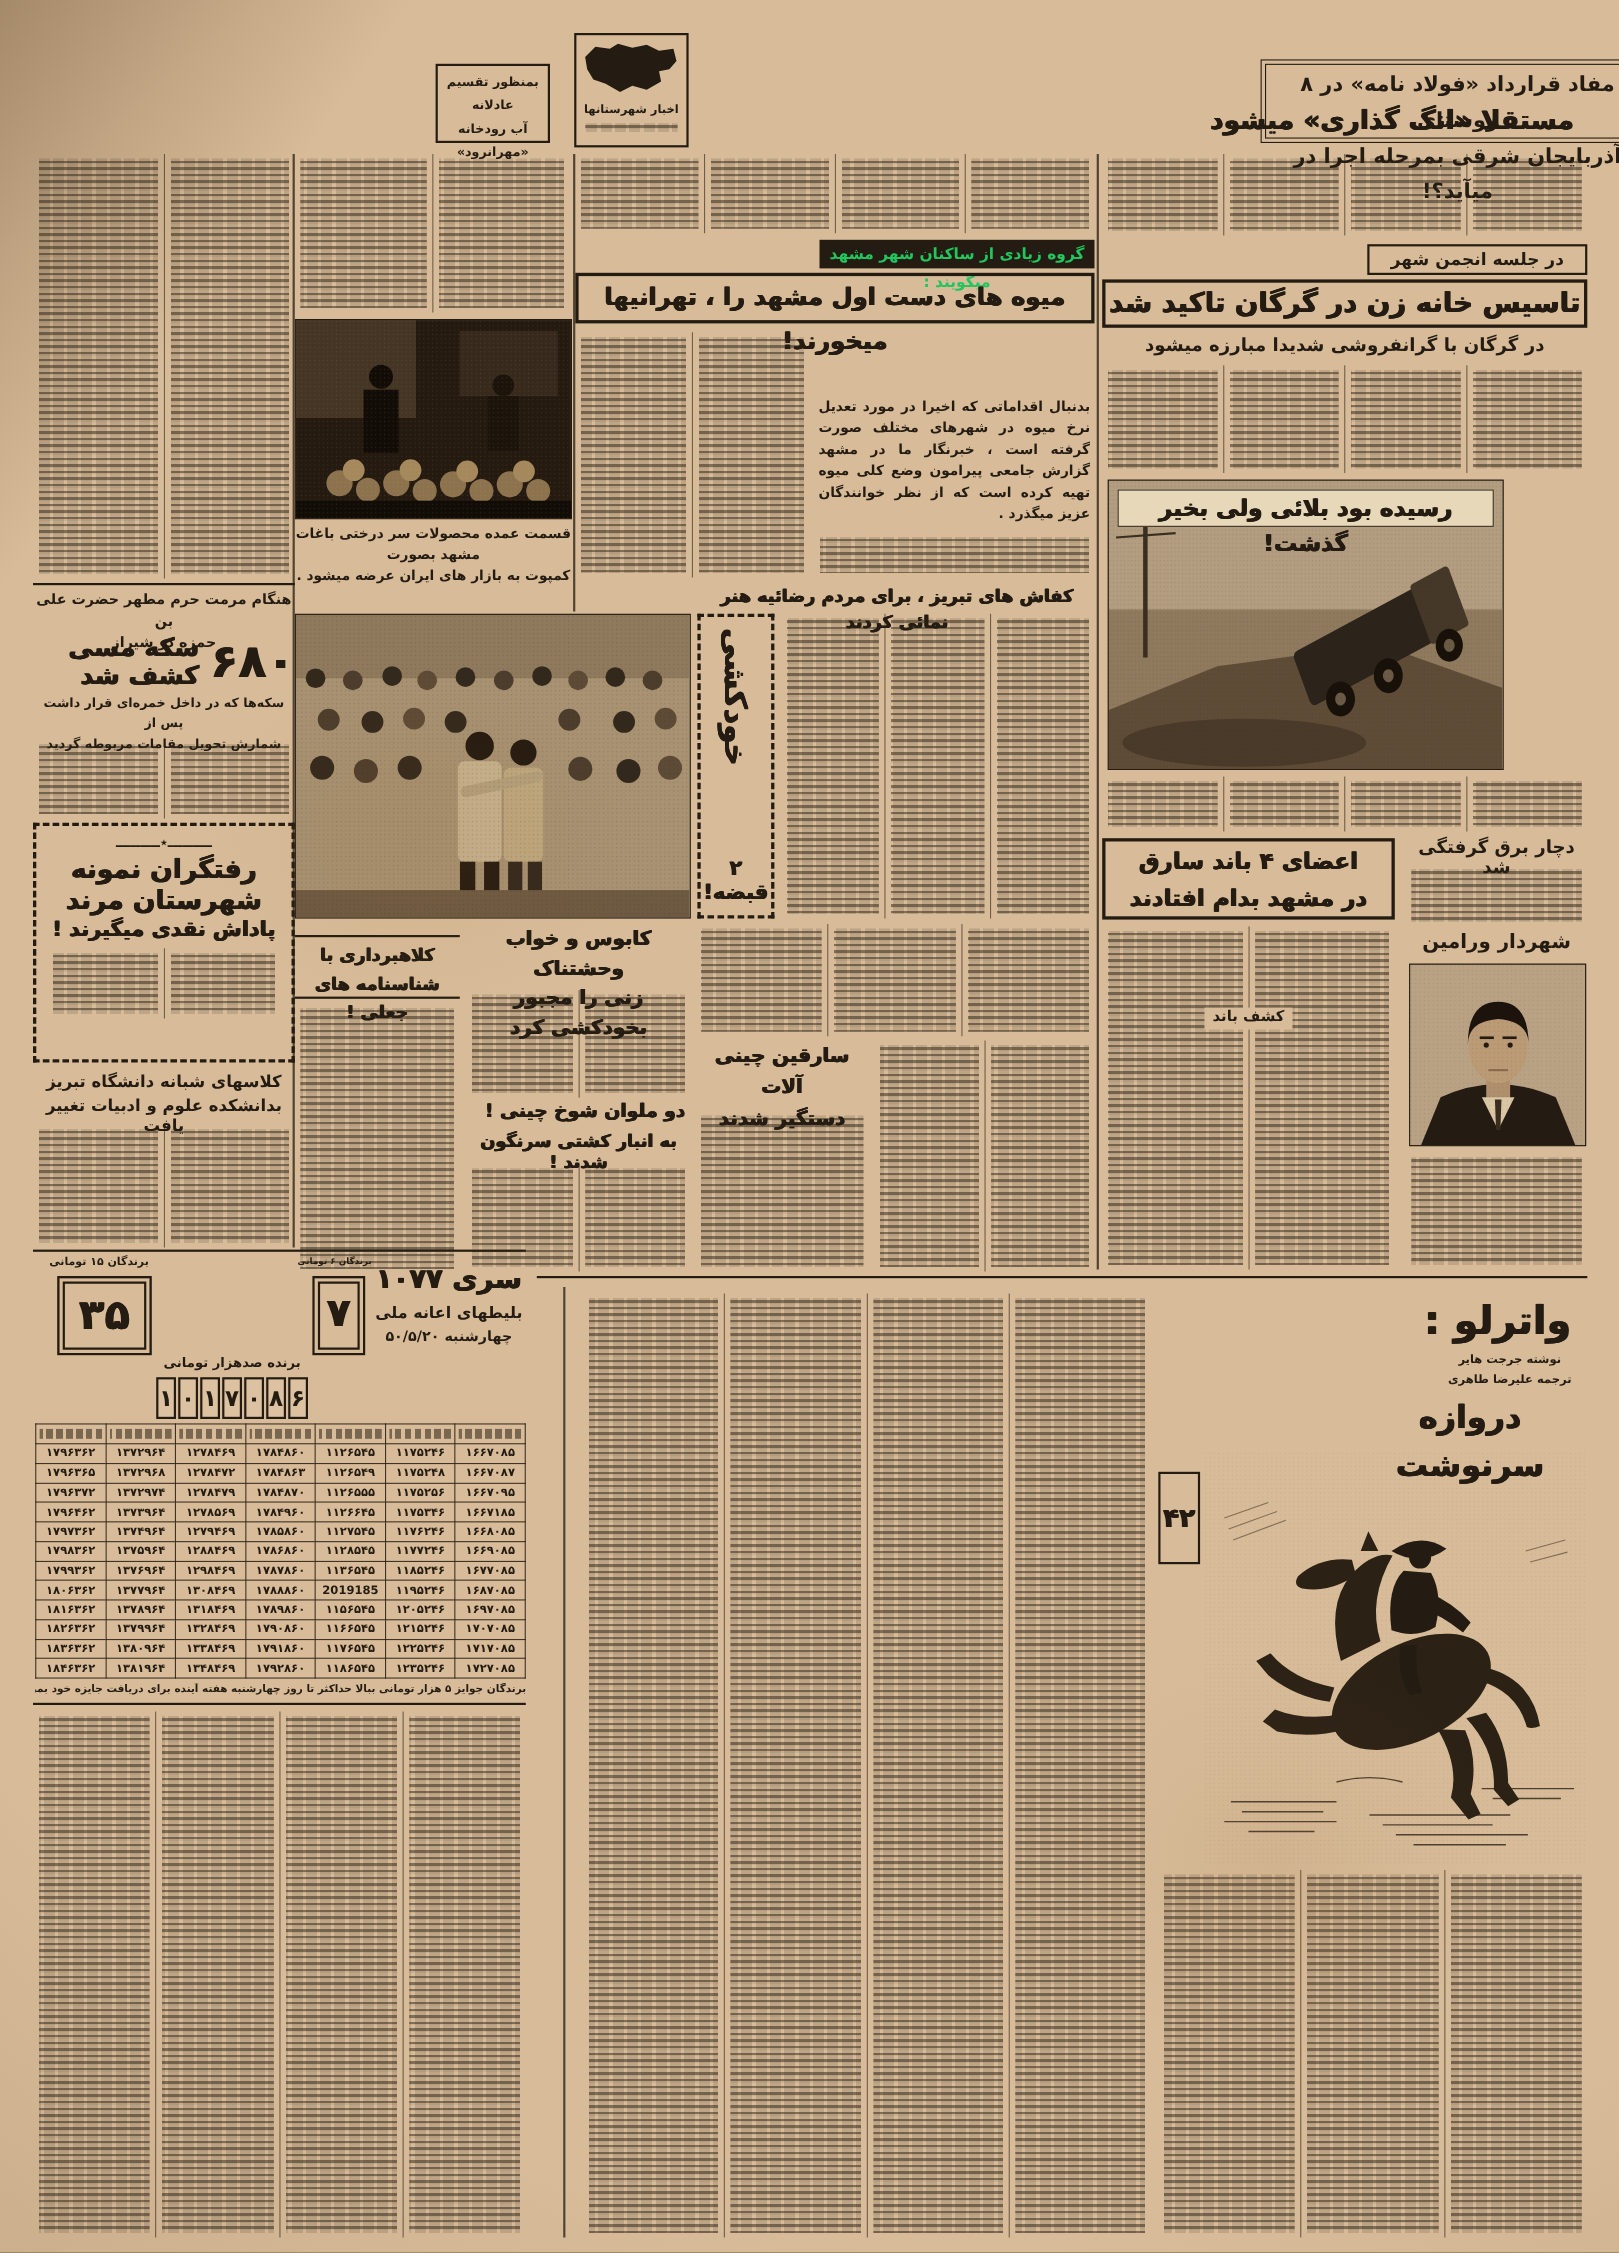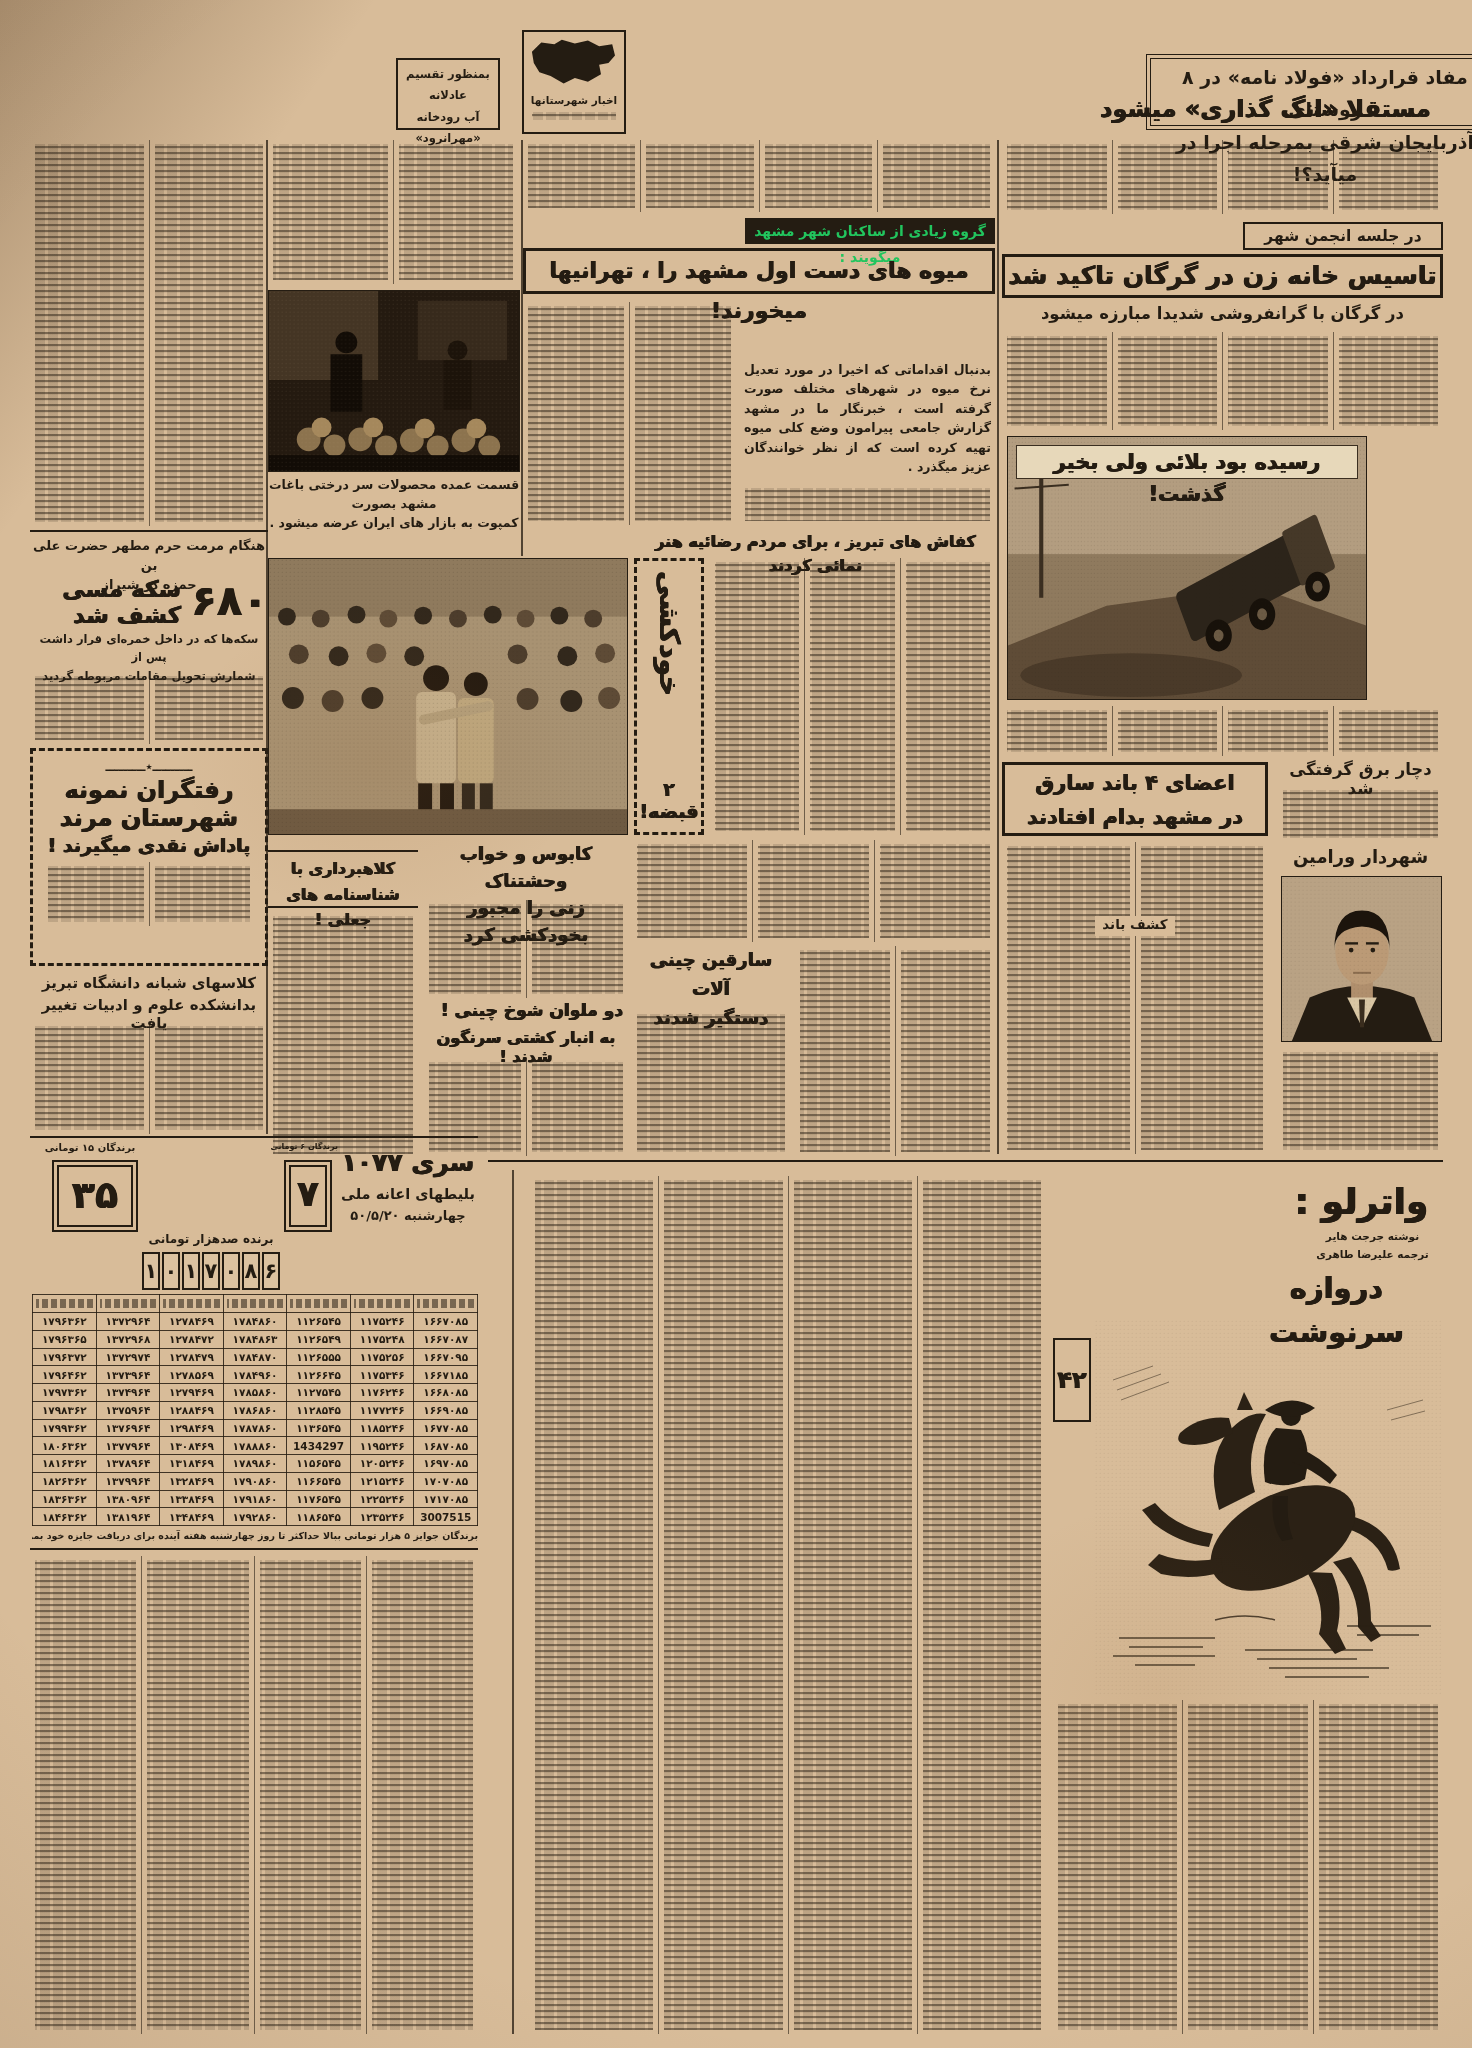--- a/index.html
+++ b/index.html
@@ -469,21 +469,21 @@
             <td>۱۱۸۵۲۴۶</td>
             <td>۱۱۳۶۵۴۵</td>
             <td>۱۷۸۷۸۶۰</td>
             <td>۱۲۹۸۴۶۹</td>
             <td>۱۳۷۶۹۶۴</td>
             <td>۱۷۹۹۳۶۲</td>
           </tr>
           <tr>
             <td>۱۶۸۷۰۸۵</td>
             <td>۱۱۹۵۲۴۶</td>
-            <td>1434297</td>
+            <td>2019185</td>
             <td>۱۷۸۸۸۶۰</td>
             <td>۱۳۰۸۴۶۹</td>
             <td>۱۳۷۷۹۶۴</td>
             <td>۱۸۰۶۳۶۲</td>
           </tr>
           <tr>
             <td>۱۶۹۷۰۸۵</td>
             <td>۱۲۰۵۲۴۶</td>
             <td>۱۱۵۶۵۴۵</td>
             <td>۱۷۸۹۸۶۰</td>
@@ -503,21 +503,21 @@
           <tr>
             <td>۱۷۱۷۰۸۵</td>
             <td>۱۲۲۵۲۴۶</td>
             <td>۱۱۷۶۵۴۵</td>
             <td>۱۷۹۱۸۶۰</td>
             <td>۱۳۳۸۴۶۹</td>
             <td>۱۳۸۰۹۶۴</td>
             <td>۱۸۳۶۳۶۲</td>
           </tr>
           <tr>
-            <td>3007515</td>
+            <td>۱۷۲۷۰۸۵</td>
             <td>۱۲۳۵۲۴۶</td>
             <td>۱۱۸۶۵۴۵</td>
             <td>۱۷۹۲۸۶۰</td>
             <td>۱۳۴۸۴۶۹</td>
             <td>۱۳۸۱۹۶۴</td>
             <td>۱۸۴۶۳۶۲</td>
           </tr>
         </tbody>
       </table>
   </div>

